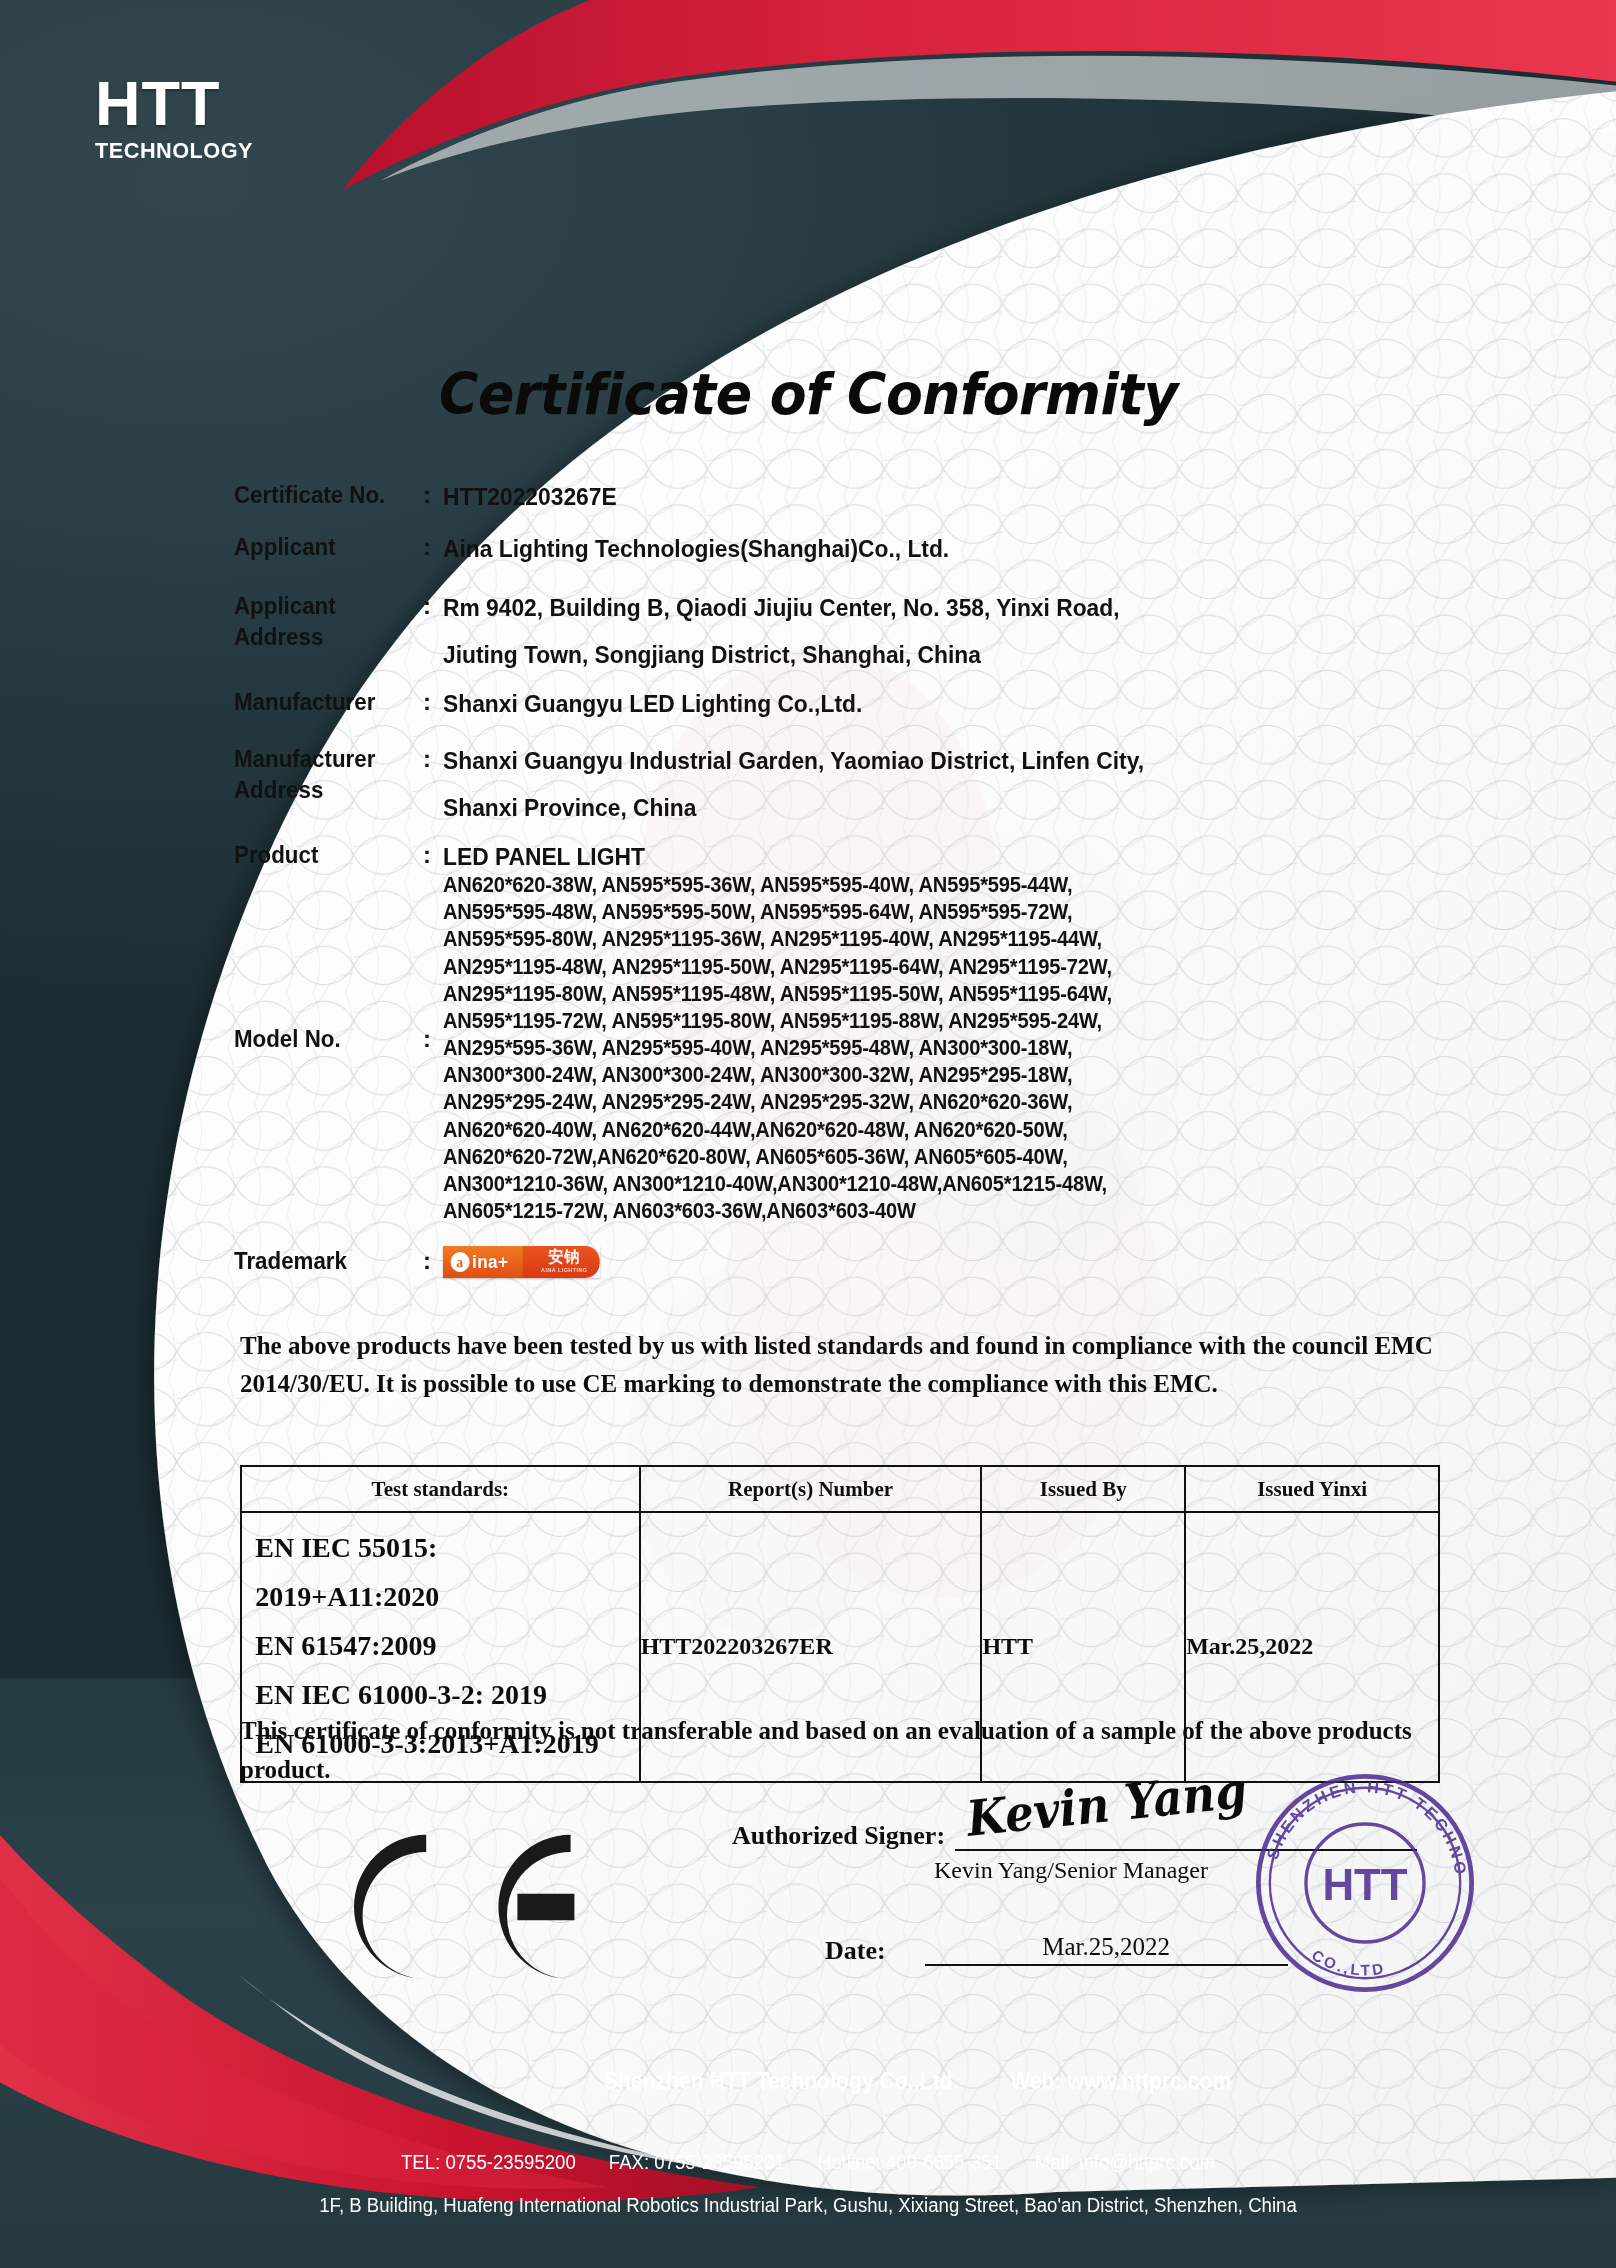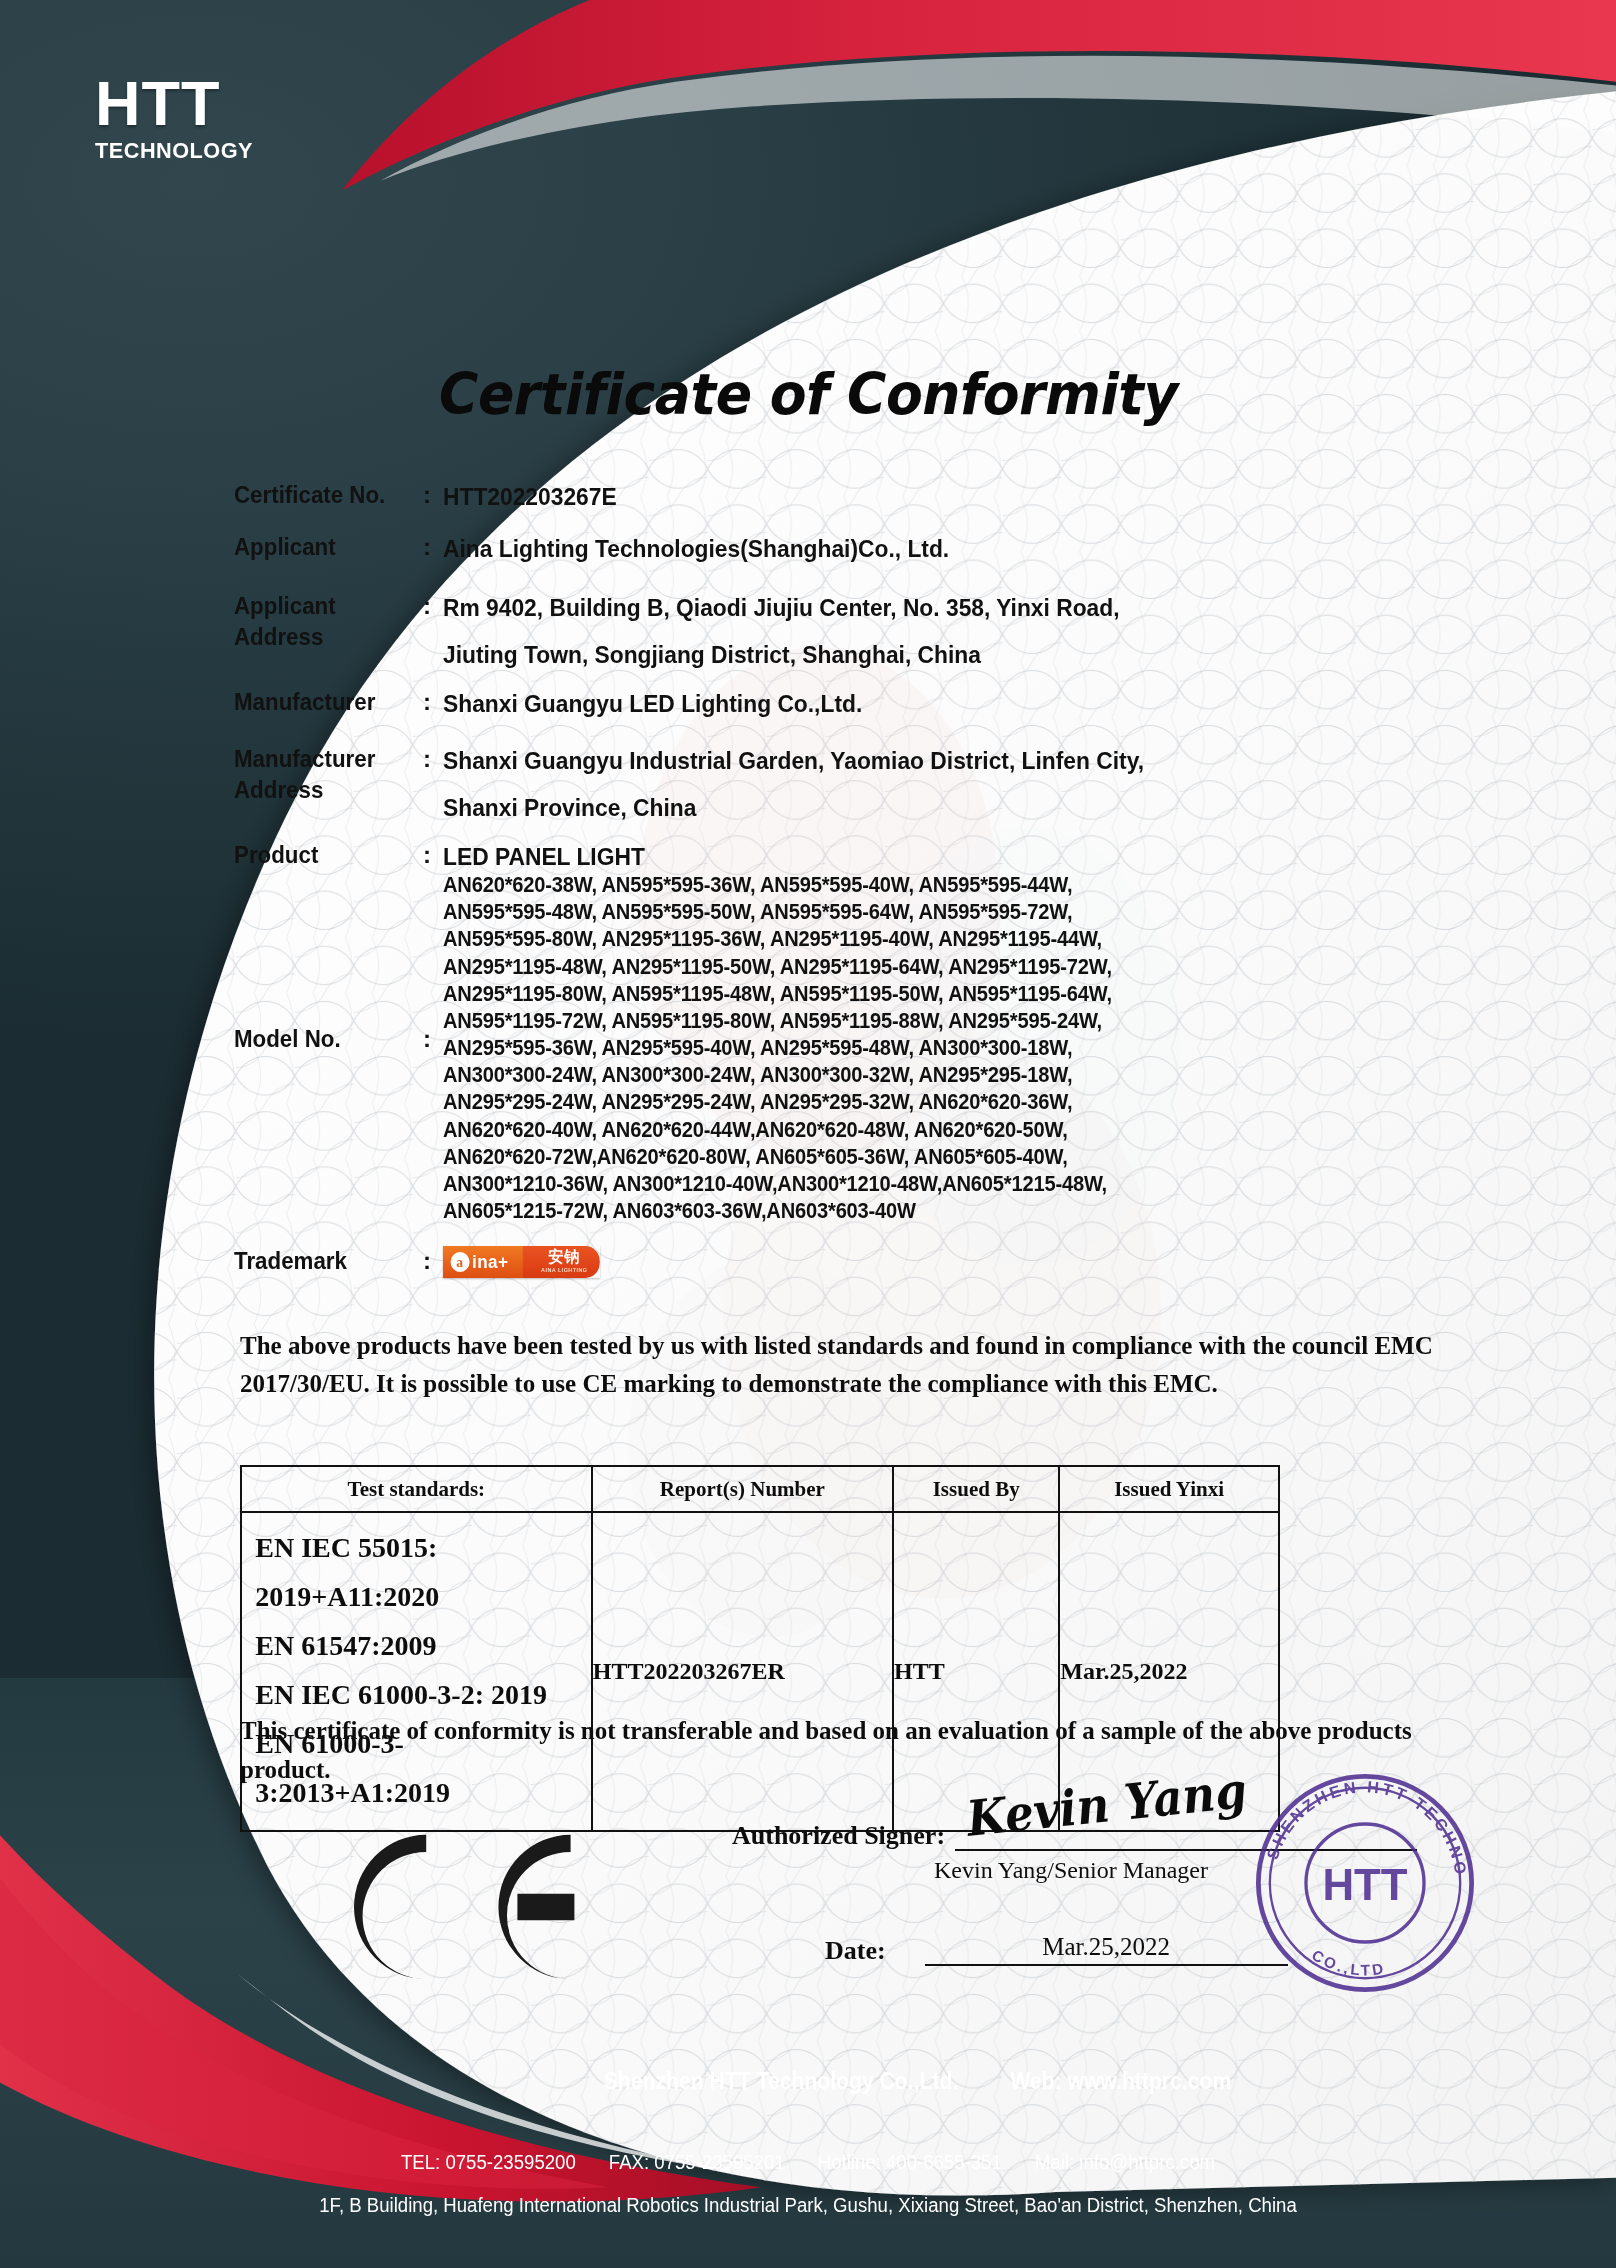--- a/index.html
+++ b/index.html
@@ -158,21 +158,21 @@
   
   .compliance {
     position: absolute; left: 240px; top: 1327px; width: 1194px;
     font-family: "Liberation Serif", serif;
     font-weight: bold; font-size: 25px; line-height: 1.52;
     color: #0d0d0d;
   }
 
   
   .tbl {
-    position: absolute; left: 240px; top: 1465px; width: 1040px;
+    position: absolute; left: 240px; top: 1465px; width: 1200px;
     border-collapse: collapse;
     font-family: "Liberation Serif", serif;
   }
   .tbl td, .tbl th {
     border: 2.4px solid #111;
     font-weight: bold; color:#0d0d0d;
   }
   .tbl thead th {
     font-size: 21px; text-align:center; padding: 9.5px 3.8px; font-weight:bold;
   }
@@ -433,21 +433,21 @@
             <span class="tm-right">
               <span class="tm-cn">安钠</span>
               <span class="tm-cn-sub">AINA LIGHTING</span>
             </span>
           </span>
         </div>
       </div>
 
     </div>
 
-    <div class="compliance">The above products have been tested by us with listed standards and found in compliance with the council EMC 2017/30/EU. It is possible to use CE marking to demonstrate the compliance with this EMC.</div>
+    <div class="compliance">The above products have been tested by us with listed standards and found in compliance with the council EMC 2014/30/EU. It is possible to use CE marking to demonstrate the compliance with this EMC.</div>
 
     <table class="tbl">
       <thead>
         <tr>
           <th class="col-a">Test standards:</th>
           <th class="col-b">Report(s) Number</th>
           <th class="col-c">Issued By</th>
           <th class="col-d">Issued Yinxi</th>
         </tr>
       </thead>

